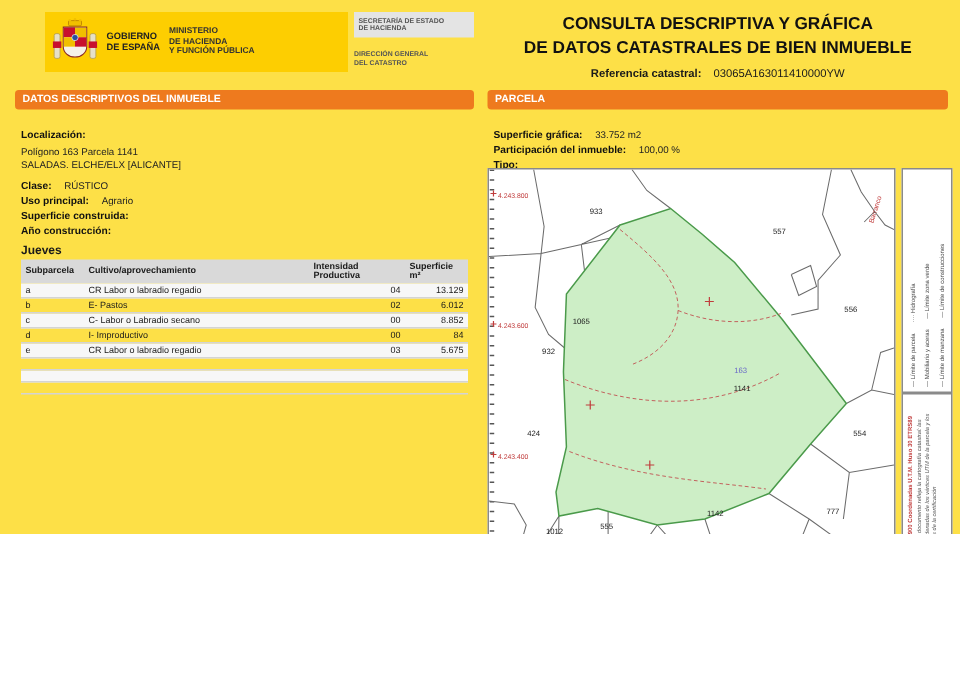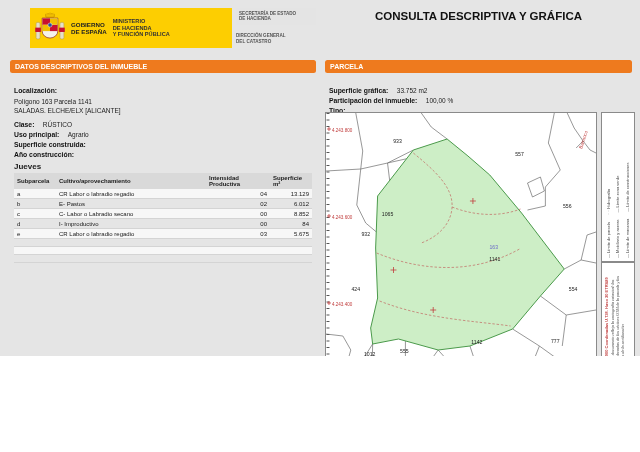--- a/index.html
+++ b/index.html
@@ -1,18 +1,18 @@
 <!DOCTYPE html>
 <html><head>
 <meta charset="utf-8">
 <style>
   * { margin:0; padding:0; box-sizing:border-box; }
   html,body { width:640px; height:452px; background:#fff; }
   body { font-family:"Liberation Sans", sans-serif; color:#1a1a1a; }
-  .page { position:relative; width:640px; height:356px; background:#e5e5e5; overflow:hidden;text-decoration:underline; }
+  .page { position:relative; width:640px; height:356px; background:#fde047; overflow:hidden;text-decoration:underline; }
   .abs { position:absolute; }
 
   
   .gov-band { left:30px; top:8px; width:202px; height:40px; background:#fdce01;
               display:flex; align-items:center; gap:6px; padding:2px 5px; }
   .gov-name { font-size:6.2px; font-weight:bold; color:#222; line-height:1.2; }
   .ministry { font-size:5.6px; font-weight:bold; color:#333; line-height:1.25; }
   .sec-box { left:236px; top:8px; width:80px; height:17px; background:#e4e4e4;
              font-size:4.6px; font-weight:bold; color:#555; padding:2.5px 3px; line-height:1.3; }
   .dgc-box { left:236px; top:33px; width:80px; font-size:4.6px; font-weight:bold; color:#555; line-height:1.3; }
@@ -102,20 +102,24 @@
     <div>SECRETARÍA DE ESTADO</div>
     <div>DE HACIENDA</div>
   </div>
   <div class="abs dgc-box">
     <div>DIRECCIÓN GENERAL</div>
     <div>DEL CATASTRO</div>
   </div>
 
   <div class="abs title-block">
     <div class="title-line">CONSULTA DESCRIPTIVA Y GRÁFICA</div>
+    <div class="title-line">DE DATOS CATASTRALES DE BIEN INMUEBLE</div>
+    <div class="ref-row">
+      <span class="lbl">Referencia catastral:</span><span>03065A163011410000YW</span>
+    </div>
   </div>
 
   <div class="bar bar-l">DATOS DESCRIPTIVOS DEL INMUEBLE</div>
 
   <div class="field" style="left:14px; top:79px;"><span class="f-label">Localización:</span></div>
   <div class="field" style="left:14px; top:90px;"><span class="f-value" style="margin-left:0">Polígono 163 Parcela 1141</span></div>
   <div class="field" style="left:14px; top:99px;"><span class="f-value" style="margin-left:0">SALADAS. ELCHE/ELX [ALICANTE]</span></div>
 
   <div class="field" style="left:14px; top:113px;">
     <span class="f-label">Clase:</span>

